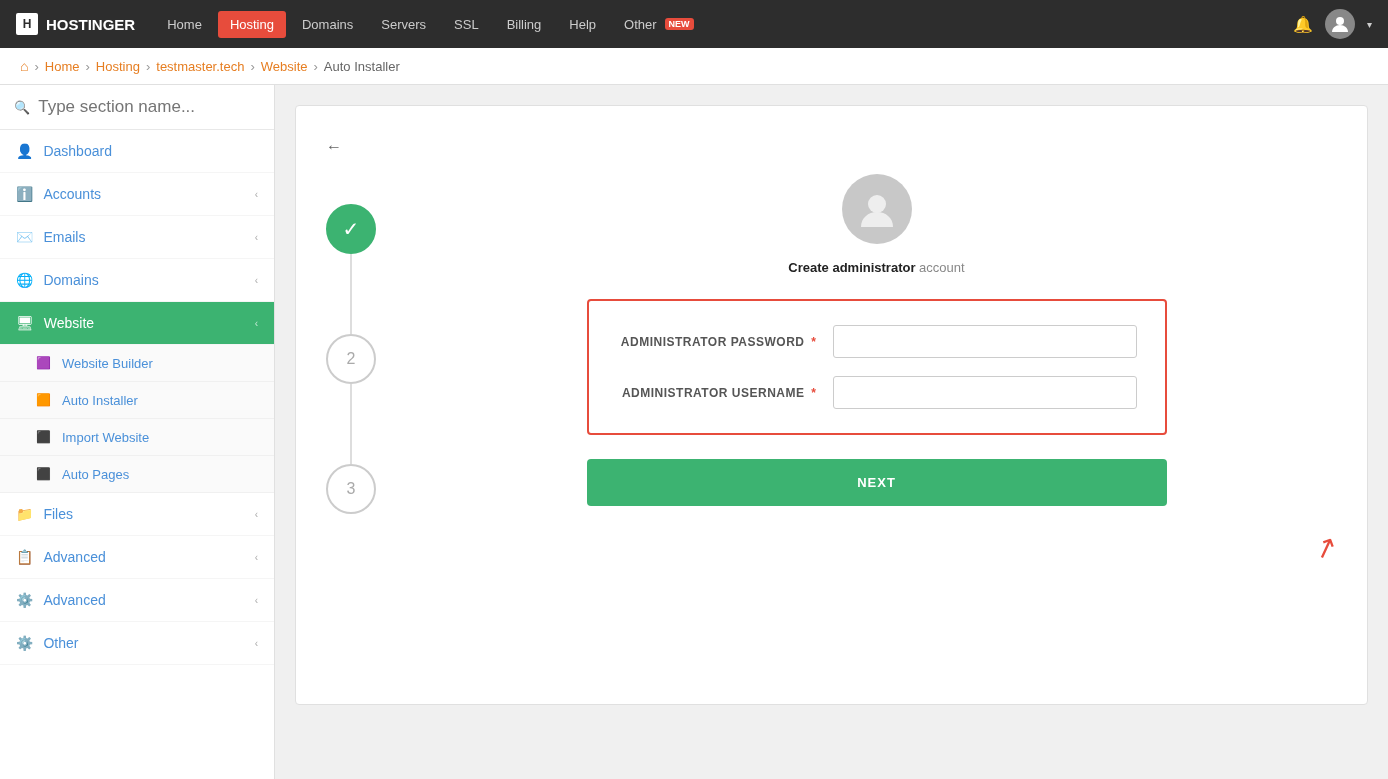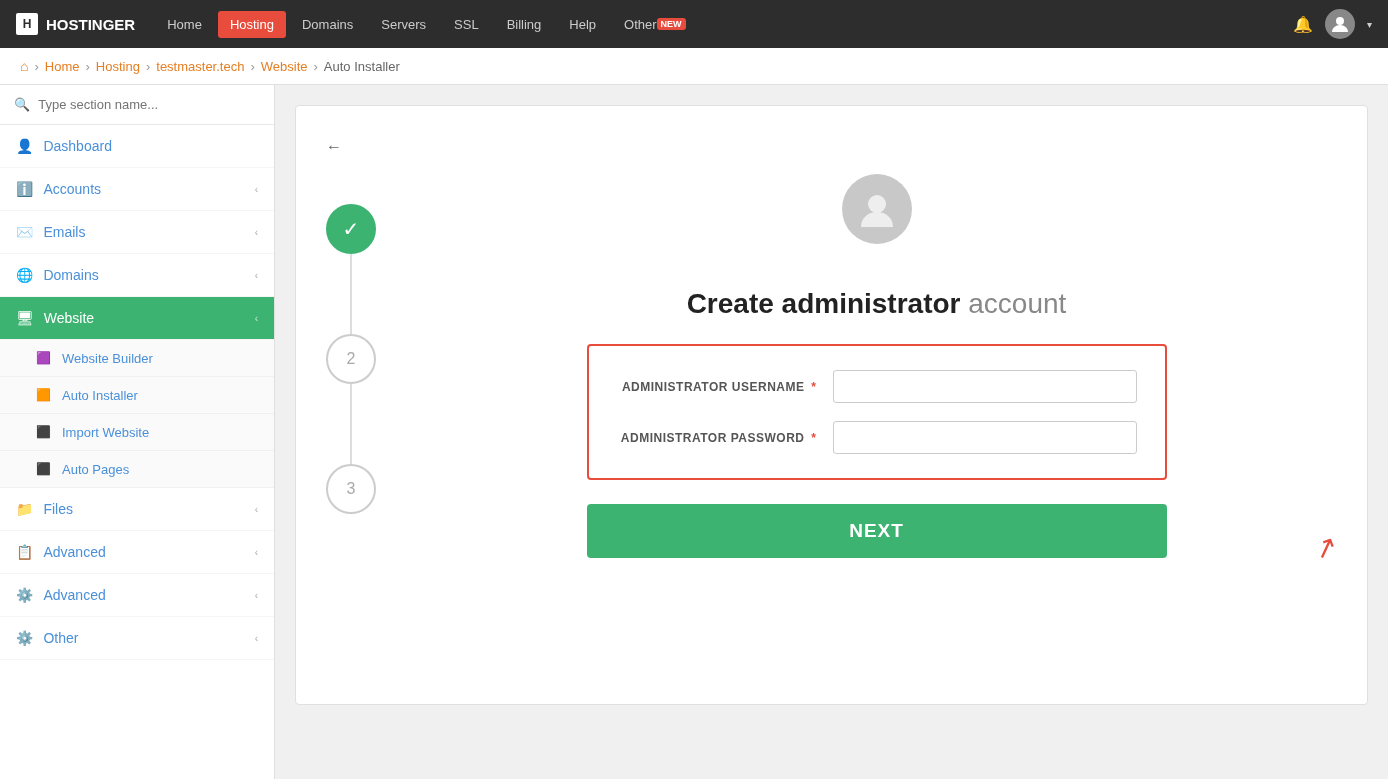--- a/index.html
+++ b/index.html
@@ -53,21 +53,21 @@
     .topnav-link.active {
       background: #e74c3c;
       color: white;
     }
     .topnav-badge {
       background: #e74c3c;
       color: white;
       font-size: 9px;
       padding: 1px 4px;
       border-radius: 3px;
-      margin-left: 0;
+      margin-left: 8px;
       font-weight: bold;
     }
     .topnav-right {
       display: flex;
       align-items: center;
       gap: 12px;
     }
     .topnav-bell {
       color: #ccc;
       font-size: 16px;
@@ -124,21 +124,21 @@
       padding: 12px 14px;
       border-bottom: 1px solid #e8e8e8;
       display: flex;
       align-items: center;
       gap: 8px;
     }
     .sidebar-search input {
       border: none;
       outline: none;
       width: 100%;
-      font-size: 13px;
+      font-size: 17px;
       color: #aaa;
       background: transparent;
     }
     .sidebar-search-icon { color: #aaa; font-size: 13px; }
 
     .sidebar-item {
       display: flex;
       align-items: center;
       justify-content: space-between;
       padding: 13px 16px;
@@ -257,24 +257,23 @@
       border-radius: 50%;
       background: #c8c8c8;
       display: flex;
       align-items: center;
       justify-content: center;
       margin-bottom: 16px;
     }
     .avatar-circle svg { opacity: 0.7; }
 
     .form-title {
-      font-size: 28px;
+      font-size: 13px;
       margin-bottom: 24px;
       text-align: center;
-      margin-top: 28px;
     }
     .form-title strong { font-weight: 700; color: #222; }
     .form-title span { color: #888; font-weight: 400; }
 
     .form-box {
       border: 2px solid #e74c3c;
       border-radius: 4px;
       padding: 24px 28px;
       width: 100%;
       max-width: 580px;
@@ -311,21 +310,21 @@
     }
 
     .next-btn {
       width: 100%;
       max-width: 580px;
       margin-top: 24px;
       background: #3cb371;
       color: white;
       border: none;
       padding: 16px;
-      font-size: 19px;
+      font-size: 13px;
       font-weight: 700;
       letter-spacing: 1px;
       border-radius: 4px;
       cursor: pointer;
     }
 
     
     .tooltip-note {
       position: absolute;
       right: 30px;
@@ -533,34 +532,34 @@
 
           <div class="form-title">
             <strong>Create administrator</strong>
             <span>account</span>
           </div>
 
           <div class="form-box">
 
             <div class="form-row">
               <label class="form-label">
+                <span>ADMINISTRATOR PASSWORD</span>
+                <span class="form-required">*</span>
+              </label>
+              <input type="password" class="form-input" style="">
+            </div>
+
+            <div class="form-row">
+              <label class="form-label">
                 <span>ADMINISTRATOR USERNAME</span>
                 <span class="form-required">*</span>
               </label>
               <input type="text" class="form-input" style="">
             </div>
 
-            <div class="form-row">
-              <label class="form-label">
-                <span>ADMINISTRATOR PASSWORD</span>
-                <span class="form-required">*</span>
-              </label>
-              <input type="password" class="form-input" style="">
-            </div>
-
           </div>
 
           <button class="next-btn">NEXT</button>
         </div>
       </div>
 
       
       <div class="tooltip-note">
         <span class="tooltip-arrow">↗</span>
       </div>

